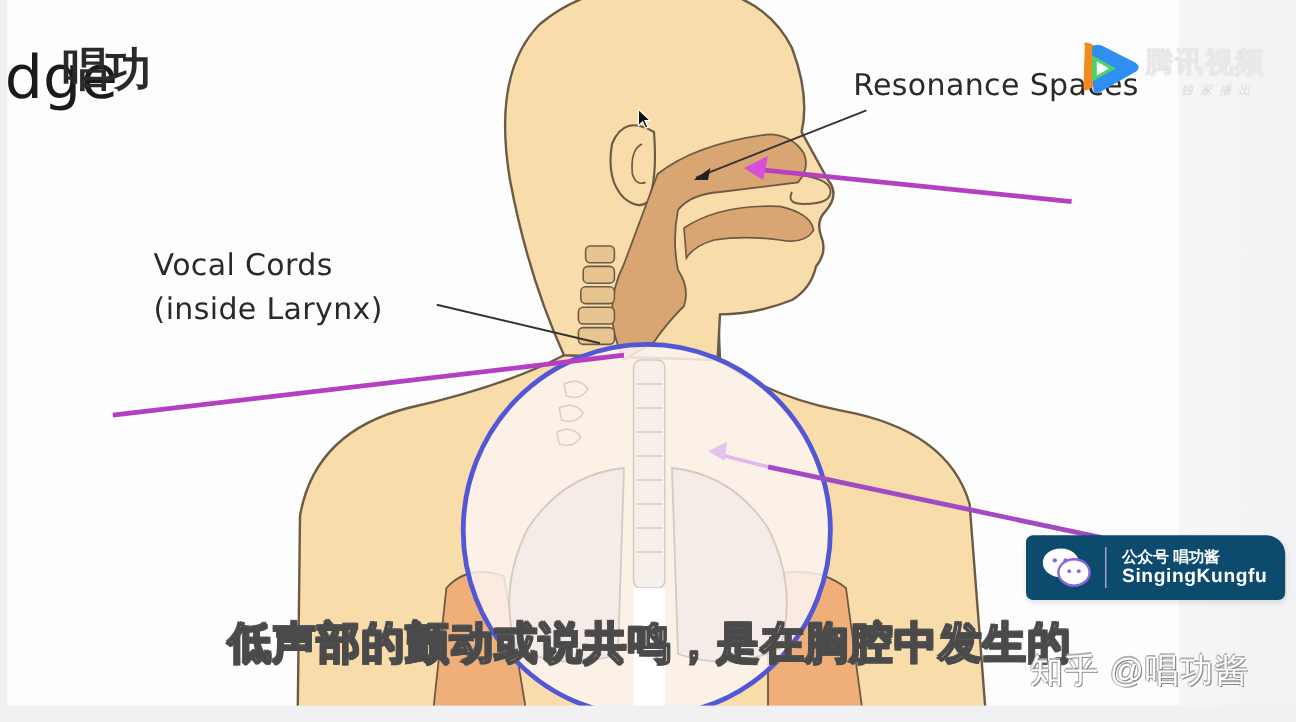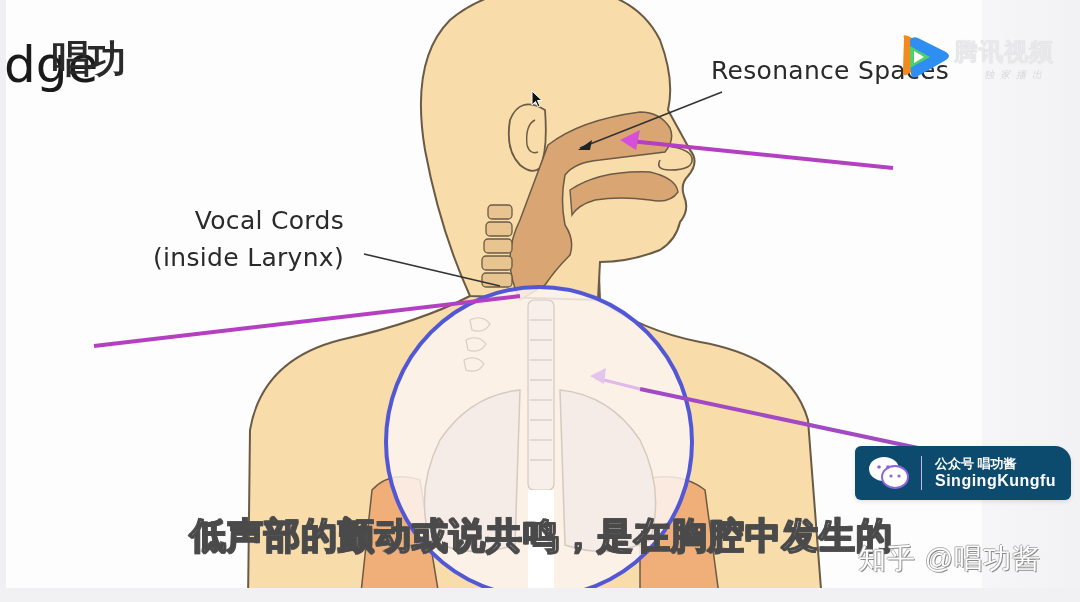--- a/index.html
+++ b/index.html
@@ -7,21 +7,21 @@
          font-family: "Liberation Sans", "DejaVu Sans", sans-serif; }
   .frame { position: absolute; left: 0; top: 0; width: 1080px; height: 602px; background: #fdfdfd; }
   .left-edge { position: absolute; left: 0; top: 0; width: 6px; height: 590px; background: #f0f0f2; }
   .right-panel { position: absolute; left: 982px; top: 0; width: 98px; height: 590px;
                  background: linear-gradient(90deg, #f6f6f8, #f2f2f4); }
   .bottom-strip { position: absolute; left: 0; top: 588px; width: 1080px; height: 14px; background: #f1f1f3; }
   svg.illust { position: absolute; left: 0; top: 0; }
   .label { position: absolute; color: #2a2a2a; font-family: "DejaVu Sans", "Liberation Sans", sans-serif;
            letter-spacing: 0.3px; }
   .label-resonance { left: 711px; top: 56px; font-size: 25px; }
-  .label-vocal { left: 128px; top: 202px; font-size: 25px; text-align: right; line-height: 37px; width: 216px; }
+  .label-vocal { left: 128px; top: 202px; font-size: 25px; text-align: left; line-height: 37px; width: 216px; }
   .channel-logo { position: absolute; left: 4px; top: 30px; width: 140px; height: 70px; }
   .logo-latin { position: absolute; left: 0; top: 0; font-size: 50px; color: #1a1a1a;
                 font-family: "DejaVu Sans", sans-serif; line-height: 70px; }
   .logo-cjk { position: absolute; left: 48px; top: 4px; font-size: 38px; color: #2a2a2a; font-weight: bold;
               line-height: 50px; letter-spacing: -2px; }
   .tencent { position: absolute; left: 896px; top: 30px; width: 180px; height: 60px; }
   .tencent-text { position: absolute; left: 58px; top: 6px; font-size: 24px; font-weight: bold;
                   color: #e9e9ec; letter-spacing: 1px; text-shadow: 0 0 1px #cfcfd4; }
   .tencent-sub { position: absolute; left: 88px; top: 38px; font-size: 10px; color: #d8d8dc; letter-spacing: 6px; font-style: italic; }
   .wechat-badge { position: absolute; left: 855px; top: 446px; width: 216px; height: 54px; background: #0c4a6e;

